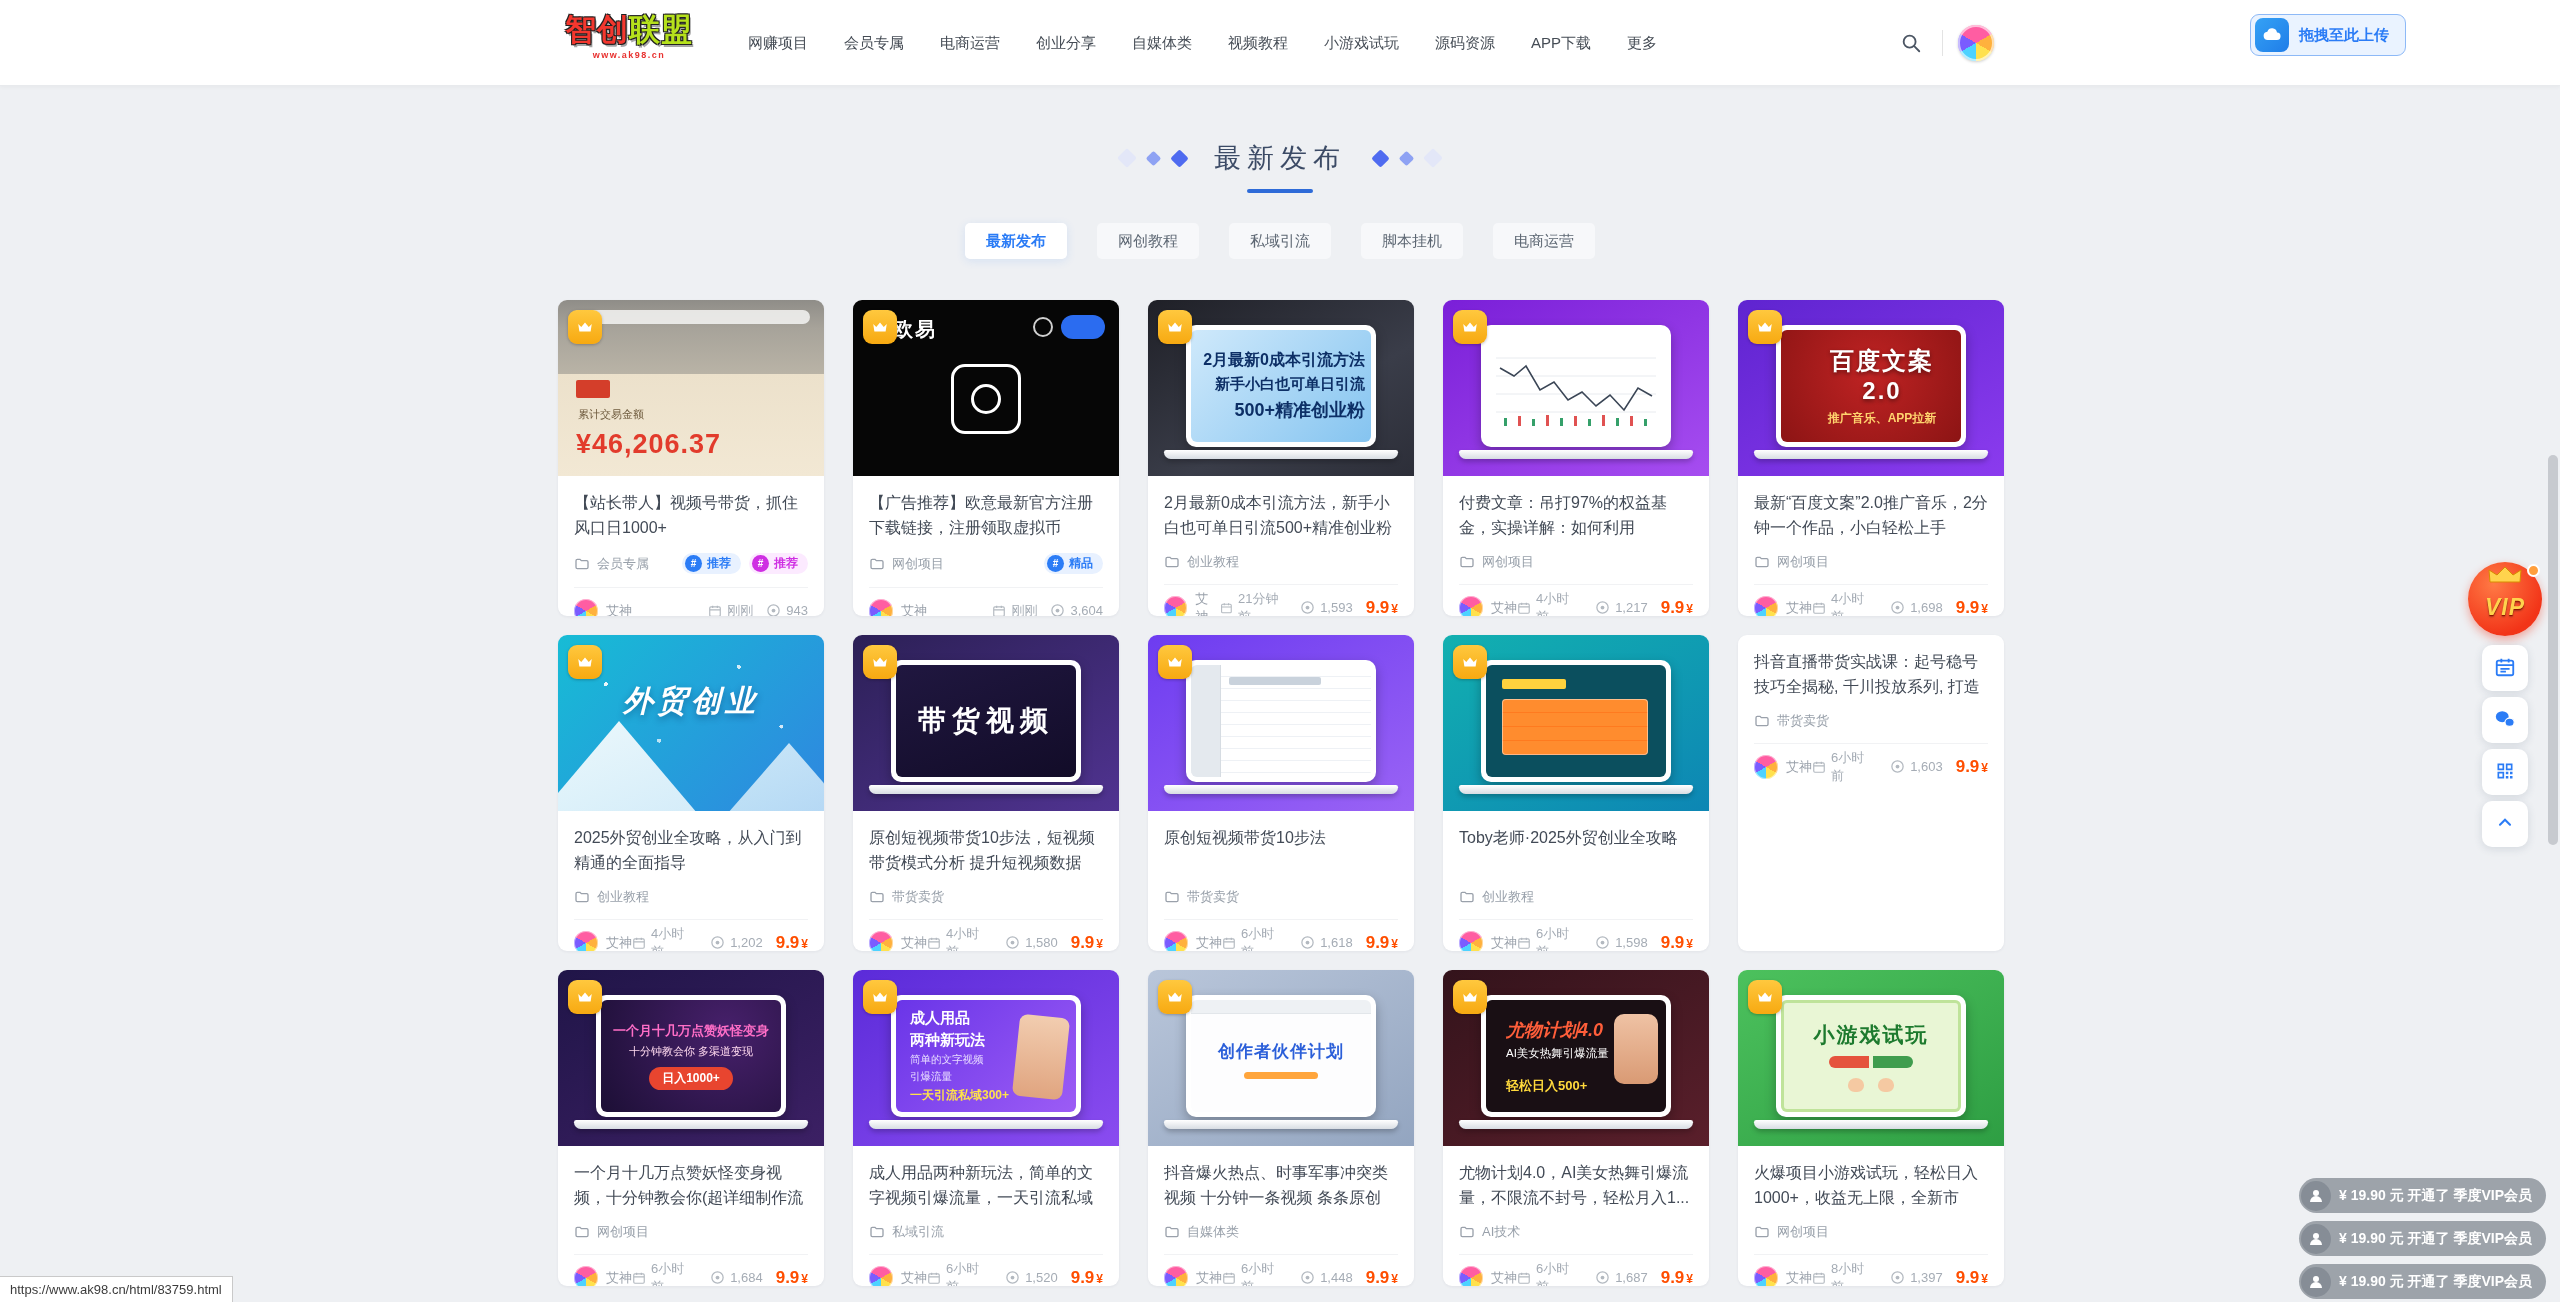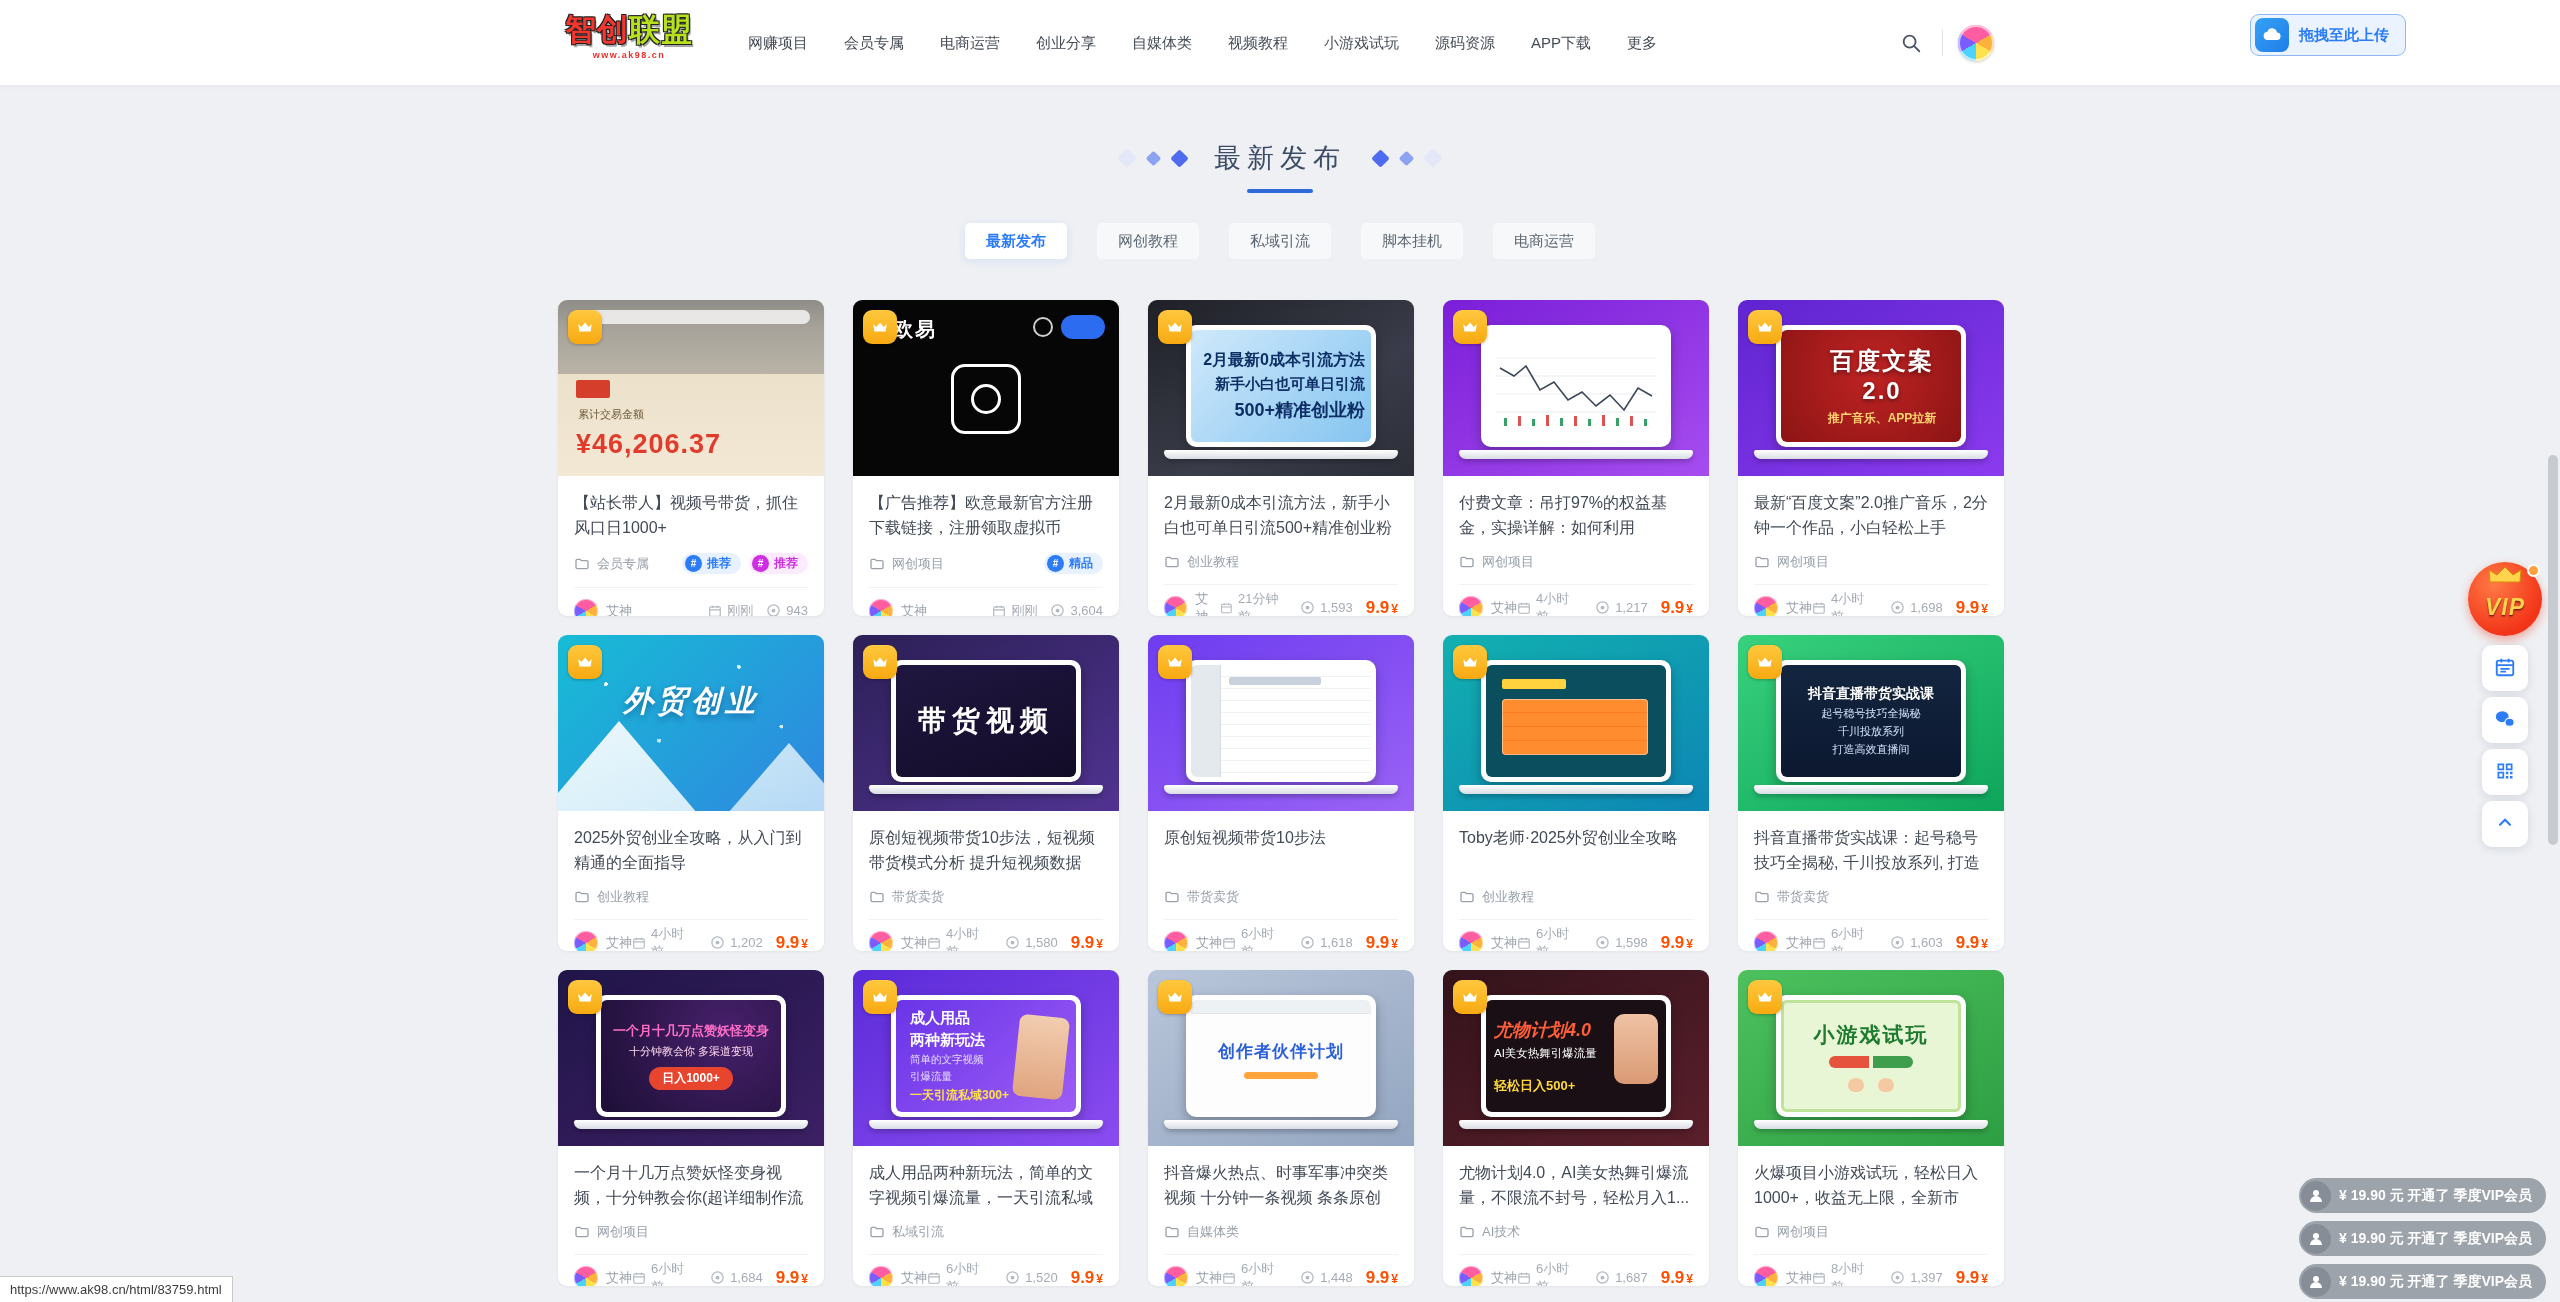--- a/index.html
+++ b/index.html
@@ -161,21 +161,21 @@
   .v12 .d1 { display:block; position:absolute; right:10px; top:16px; width:50px; height:82px; border-radius:8px;
     background:linear-gradient(#f2cdb0,#e0a47f); transform:rotate(6deg); }
 
   .v13 .thumb-art { background:linear-gradient(150deg,#b9c6da,#93a5c0); }
   .v13 .disp { background:#fdfdfe; }
   .v13 .disp::before { content:""; position:absolute; top:0; left:0; right:0; height:13px; background:#eef1f4; border-bottom:1px solid #e2e6ea; }
   .v13 .l0 { color:#2b5fd9; font-size:17px; font-weight:800; letter-spacing:1px; margin-top:6px; }
   .v13 .d1 { display:block; width:74px; height:7px; background:#ffa53c; border-radius:4px; margin-top:4px; }
 
   .v14 .thumb-art { background:linear-gradient(150deg,#33131b,#5a1f2b); }
-  .v14 .disp { background:#190f14; align-items:flex-start; text-align:left; padding-left:8px; gap:4px; }
+  .v14 .disp { background:#190f14; align-items:flex-start; text-align:left; padding-left:20px; gap:4px; }
   .v14 .l0 { color:#ff5e3a; font-size:18px; font-weight:900; font-style:italic; }
   .v14 .l1 { color:#fff; font-size:11.5px; }
   .v14 .l2 { color:#ffd93c; font-size:13px; font-weight:800; margin-top:12px; }
   .v14 .d1 { display:block; position:absolute; right:8px; top:14px; width:44px; height:70px; border-radius:10px;
     background:linear-gradient(#efc2a4,#d99a74); }
 
   .v15 .thumb-art { background:linear-gradient(150deg,#4cc15d,#2e9e43); }
   .v15 .disp { background:#e9f6d5; box-shadow:inset 0 0 0 3px #bfe39a; }
   .v15 .l0 { color:#1d7a2e; font-size:21px; font-weight:900; letter-spacing:2px; }
   .v15 .d1 { display:block; width:84px; height:12px; border-radius:6px; margin-top:2px;
@@ -789,40 +789,20 @@
           </span>
           <span class="price">
                 <b>9.9</b>
                 <i>¥</i>
               </span>
         </span>
       </div>
     </div>
   </article>
       <article class="card v10">
-    <div class="thumb">
-      <span class="corner-badge">
-        <svg width="18" height="18" viewBox="0 0 24 24">
-              <path d="M3 8l4 4 5-6 5 6 4-4-1.5 10h-15z" fill="#fff"></path>
-            </svg>
-      </span>
-      <div class="thumb-art">
-            <div class="laptop-wrap">
-              <div class="screen">
-                <div class="disp">
-                  <span class="t-line l0">抖音直播带货实战课</span>
-                  <span class="t-line l1">起号稳号技巧全揭秘</span>
-                  <span class="t-line l2">千川投放系列</span>
-                  <span class="t-line l3">打造高效直播间</span>
-                </div>
-              </div>
-              <div class="base"></div>
-            </div>
-          </div>
-    </div>
     <div class="body">
       <h3 class="title">抖音直播带货实战课：起号稳号技巧全揭秘, 千川投放系列, 打造高...</h3>
       <div class="meta-row">
         <span class="cat">
           <svg width="16" height="16" viewBox="0 0 24 24" fill="none" stroke="#9aa1ab" stroke-width="2">
                 <path d="M3 7a2 2 0 0 1 2-2h4l2 2h8a2 2 0 0 1 2 2v8a2 2 0 0 1-2 2H5a2 2 0 0 1-2-2z"></path>
               </svg>
           <span class="cat-label">带货卖货</span>
         </span>
         <span class="badges"></span>

